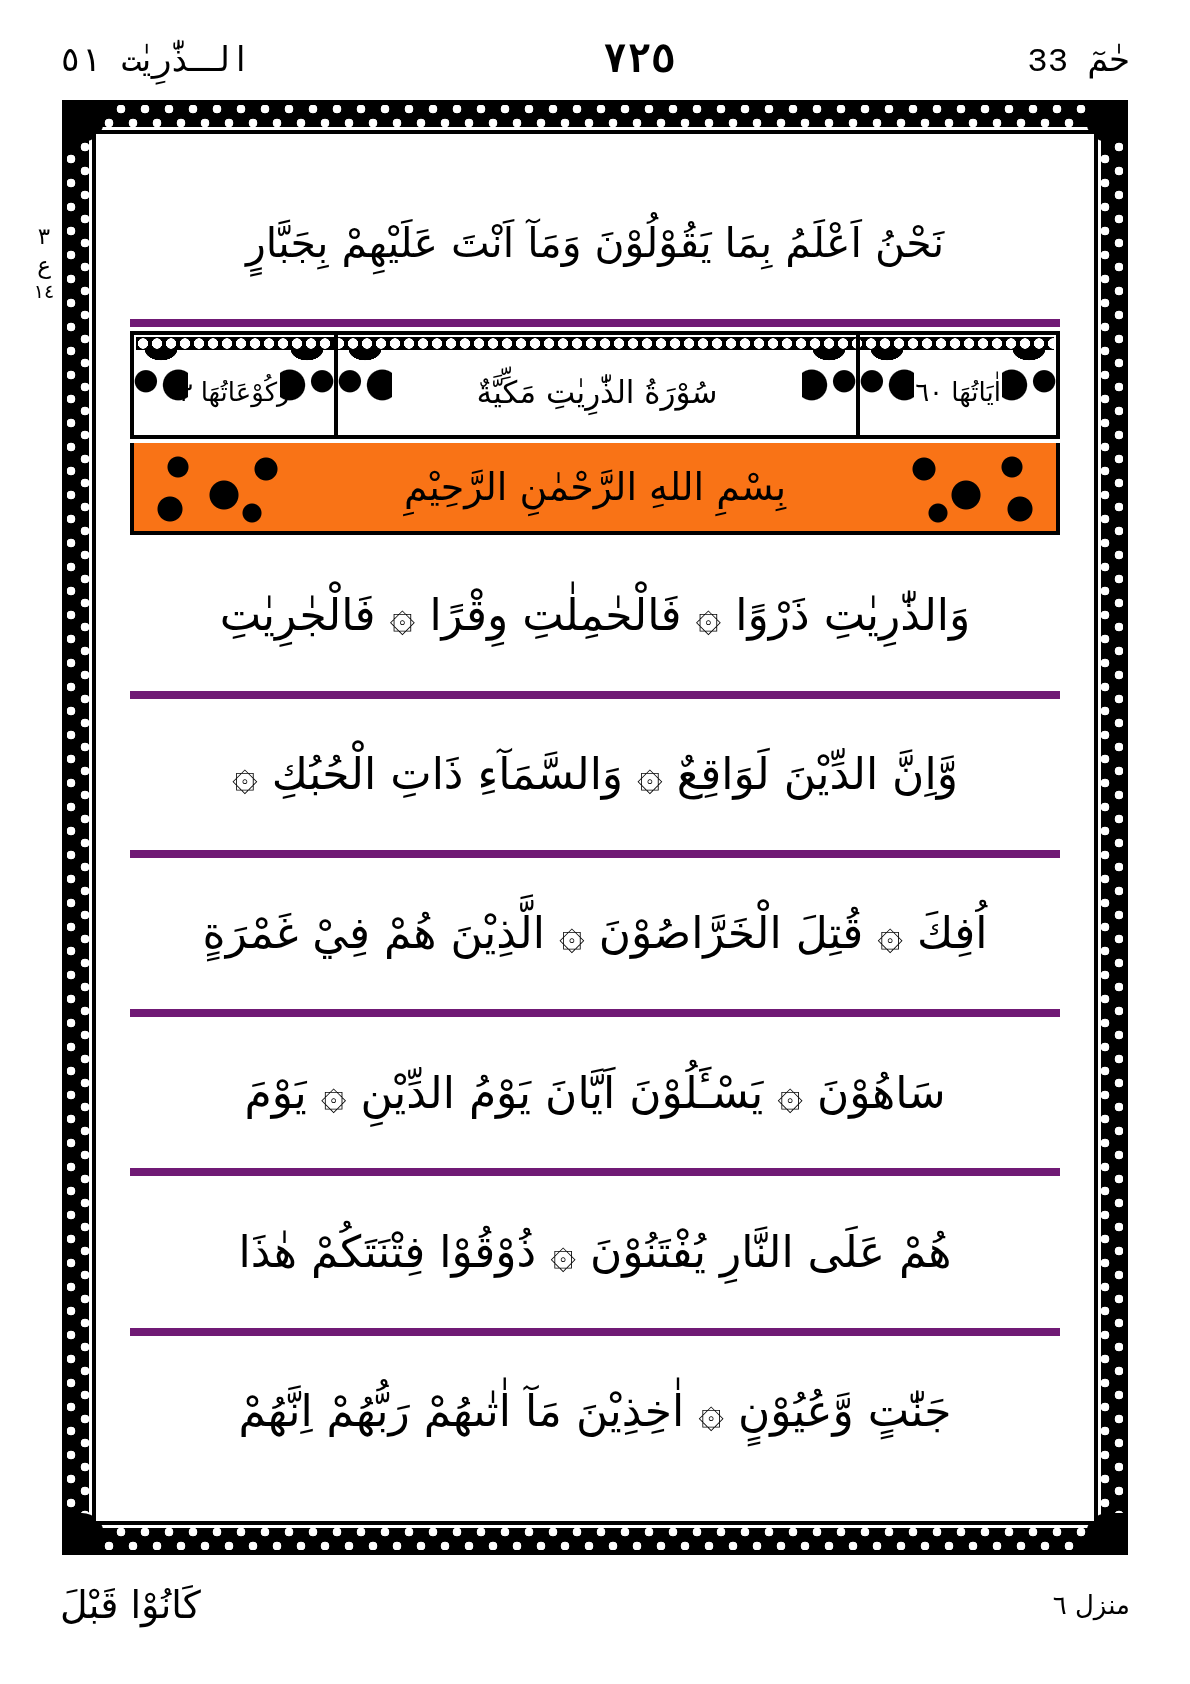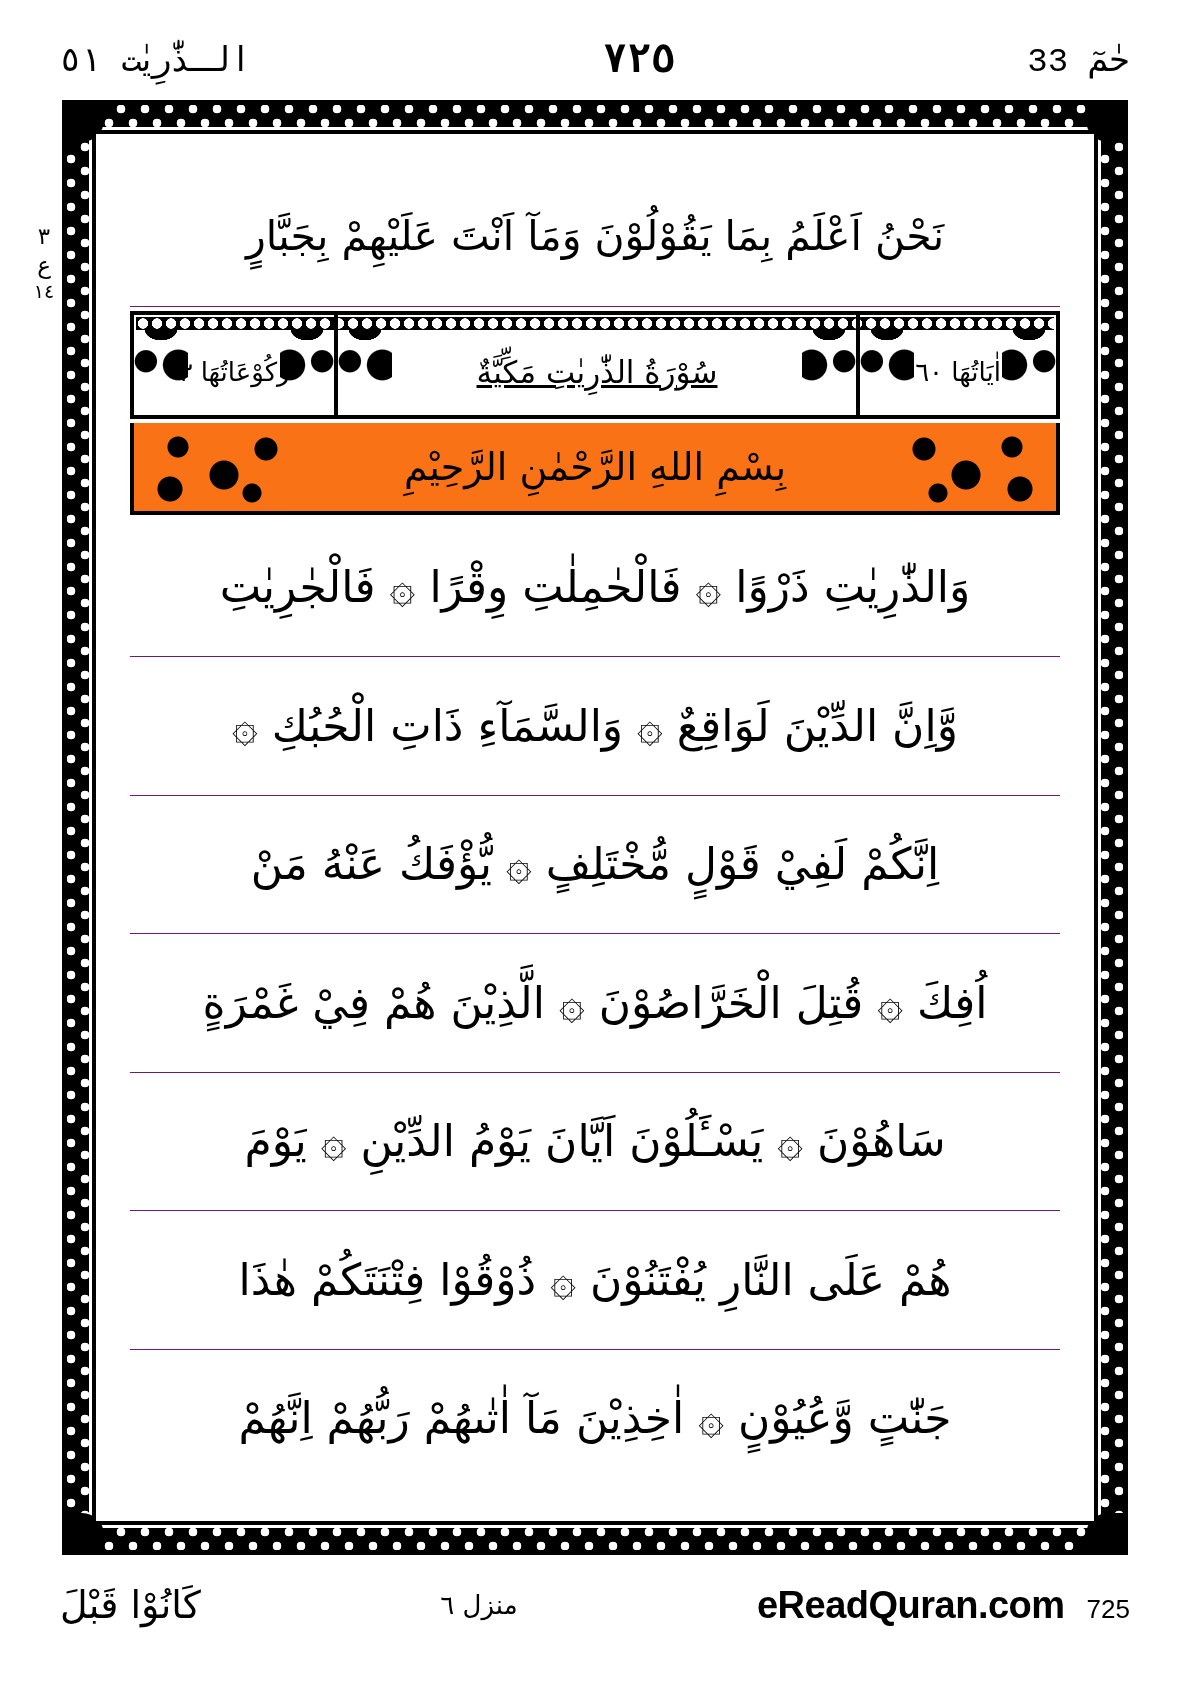--- a/index.html
+++ b/index.html
@@ -102,21 +102,21 @@
   
   .text-area {
     position: absolute;
     top: 34px; left: 34px; right: 34px; bottom: 34px;
     display: flex;
     flex-direction: column;
   }
   .ayah-line {
     flex: 1 1 0;
     min-height: 0;
-    border-bottom: 1px solid #701a75;
+    border-bottom: 8px solid #701a75;
     display: flex;
     align-items: center;
     justify-content: center;
     direction: rtl;
     padding: 0 10px;
     box-sizing: border-box;
     overflow: hidden;
   }
   .ayah-line:last-child { border-bottom: none; }
   .ayah-line .arabic {
@@ -163,21 +163,21 @@
     box-sizing: border-box;
   }
   .sb-cell:last-child { border-left: none; }
   .sb-cell .t {
     font-size: 26px;
     direction: rtl;
     white-space: nowrap;
     font-family: "DejaVu Sans", "Liberation Sans", sans-serif;
   }
   .sb-side { flex: 0 0 200px; }
-  .sb-main { flex: 1 1 auto; text-decoration: underline; }
+  .sb-main { flex: 1 1 auto; }
   .sb-main .t { font-size: 31px; }
   
   .arabesque {
     position: absolute;
     width: 54px;
     height: 62px;
     top: 14px;
     background:
       radial-gradient(ellipse 26px 18px at 50% 0%, #000 62%, transparent 64%),
       radial-gradient(circle at 18% 58%, #000 26%, transparent 28%),
@@ -334,39 +334,32 @@
         <span class="arabic">بِسْمِ اللهِ الرَّحْمٰنِ الرَّحِيْمِ</span>
       </div>
 
       <div class="ayah-line wide">
         <span class="arabic">وَالذّٰرِيٰتِ ذَرْوًا ۞ فَالْحٰمِلٰتِ وِقْرًا ۞ فَالْجٰرِيٰتِ</span>
       </div>
       <div class="ayah-line wide">
         <span class="arabic">وَّاِنَّ الدِّيْنَ لَوَاقِعٌ ۞ وَالسَّمَآءِ ذَاتِ الْحُبُكِ ۞</span>
       </div>
       <div class="ayah-line wide">
-        <span class="arabic">اِنَّكُمْ لَفِيْ قَوْلٍ مُّخْتَلِفٍ ۞ يُّؤْفَكُ عَنْهُ مَنْ</span>
-      </div>
-      <div class="ayah-line wide">
         <span class="arabic">اُفِكَ ۞ قُتِلَ الْخَرَّاصُوْنَ ۞ الَّذِيْنَ هُمْ فِيْ غَمْرَةٍ</span>
       </div>
       <div class="ayah-line wide">
         <span class="arabic">سَاهُوْنَ ۞ يَسْـَٔلُوْنَ اَيَّانَ يَوْمُ الدِّيْنِ ۞ يَوْمَ</span>
       </div>
       <div class="ayah-line wide">
         <span class="arabic">هُمْ عَلَى النَّارِ يُفْتَنُوْنَ ۞ ذُوْقُوْا فِتْنَتَكُمْ هٰذَا</span>
       </div>
       <div class="ayah-line wide">
         <span class="arabic">جَنّٰتٍ وَّعُيُوْنٍ ۞ اٰخِذِيْنَ مَآ اٰتٰىهُمْ رَبُّهُمْ اِنَّهُمْ</span>
       </div>
 
     </div>
   </div>
 </div>
 
 <div class="page-footer">
   <div class="ft-left">كَانُوْا قَبْلَ</div>
   <div class="ft-center">منزل ٦</div>
-  <div class="ft-right">
-    <span class="brand">eReadQuran.com</span>
-    <span class="pagenum">725</span>
-  </div>
 </div>
 
 </body></html>

